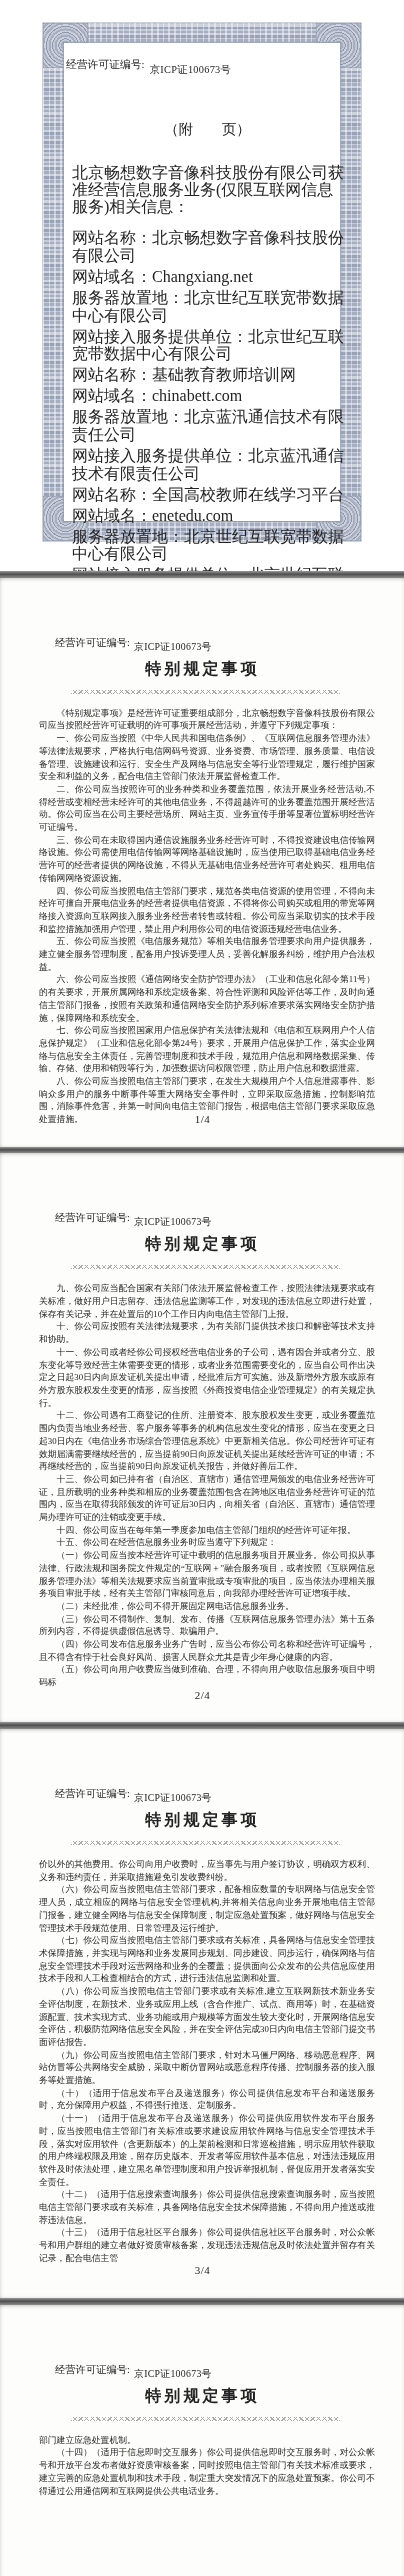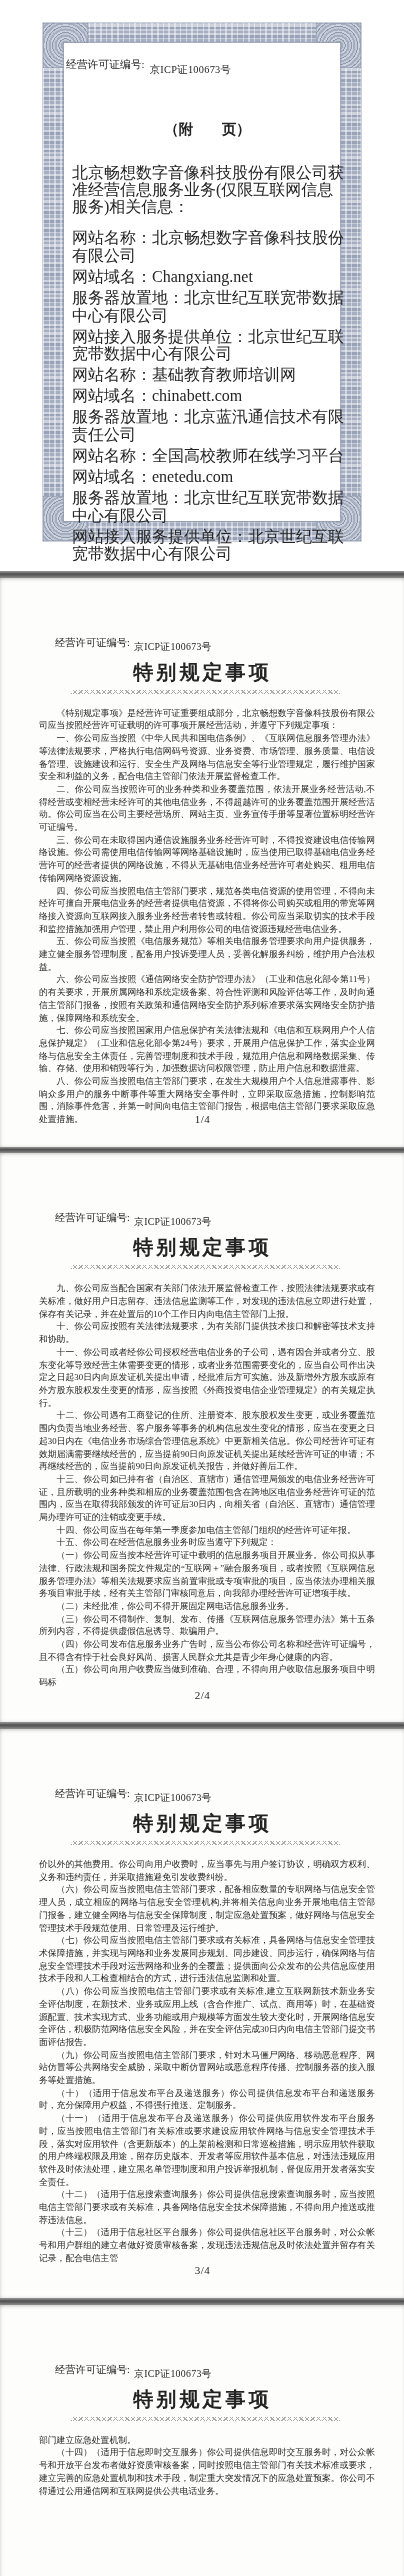--- a/index.html
+++ b/index.html
@@ -19,29 +19,29 @@
   .frame-inner{position:absolute;left:20.6px;top:19.6px;right:20.6px;bottom:19.6px;background:#fff;
     box-shadow:0 0 0 0.5px #8d97ab, 0 0 0 1.5px rgba(141,151,171,.35);}
   .corner{position:absolute;width:45px;height:45px;
     background:repeating-radial-gradient(circle at 50% 50%, #8f99ae 0 1px, #ccd1dc 1px 2.6px, #a5aec1 2.6px 4.6px, #c2c8d4 4.6px 6.2px);
     box-shadow:inset 0 0 0 0.5px #8d97ab;}
   .corner.tl{left:0;top:0}.corner.tr{right:0;top:0}.corner.bl{left:0;bottom:0}.corner.br{right:0;bottom:0}
 
   .cert-licenseno{position:absolute;left:66px;top:58px;font-size:10.8px;}
   .cert-licenseno .num{font-size:10.3px;position:relative;top:4.6px;margin-left:5.2px;letter-spacing:0.3px;}
   .cert-title{position:absolute;left:0;right:0;top:89px;text-align:center;font-size:15.5px;font-weight:bold;letter-spacing:0.5px;}
-  .cert-subtitle{position:absolute;left:10px;right:0;top:120px;text-align:center;font-size:14.4px;font-weight:bold;}
+  .cert-subtitle{position:absolute;left:10px;right:0;top:120px;text-align:center;font-size:14.4px;font-weight:normal;}
   .cert-body{position:absolute;left:72px;top:164px;width:272px;font-size:16px;line-height:17px;}
   .cert-body .intro{margin:0 0 14.4px 0;}
   .cert-body .entry{margin:0 0 3.6px 0;line-height:17.5px;word-break:break-all;}
 
   
   .prov-licenseno{position:absolute;left:55px;top:58px;font-size:10.3px;}
   .prov-licenseno .num{font-size:9.8px;position:relative;top:4.1px;margin-left:4.1px;letter-spacing:0.3px;}
-  .prov-title{position:absolute;left:0;right:0;top:81px;text-align:center;font-size:20px;font-weight:bold;letter-spacing:3.1px;}
+  .prov-title{position:absolute;left:0;right:0;top:81px;text-align:center;font-size:16px;font-weight:bold;letter-spacing:3.1px;}
   .squiggle{position:absolute;left:71px;top:112px;width:269px;height:4.1px;opacity:.75;
     background:
       repeating-linear-gradient(45deg, #8f8f8f 0 0.8px, transparent 0.8px 4.1px),
       repeating-linear-gradient(-45deg, #8f8f8f 0 0.8px, transparent 0.8px 4.1px);}
   .prov-body{position:absolute;left:39px;top:129px;width:336px;font-size:8.8px;line-height:12.7px;text-align:justify;word-break:break-all;}
   .prov-body p{margin:0;text-indent:2em;}
   .prov-body p.no-indent{text-indent:0;}
   .pageno{position:absolute;left:0;right:0;bottom:21.6px;text-align:center;font-size:11px;letter-spacing:0.5px;}
 </style>
 </head>
@@ -74,20 +74,21 @@
           <p class="entry">服务器放置地：北京世纪互联宽带数据中心有限公司</p>
 
           <p class="entry">网站接入服务提供单位：北京世纪互联宽带数据中心有限公司</p>
 
           <p class="entry">网站名称：基础教育教师培训网</p>
 
           <p class="entry">网站域名：chinabett.com</p>
 
           <p class="entry">服务器放置地：北京蓝汛通信技术有限责任公司</p>
 
+          <p class="entry">网站接入服务提供单位：北京蓝汛通信技术有限责任公司</p>
 
           <p class="entry">网站名称：全国高校教师在线学习平台</p>
 
           <p class="entry">网站域名：enetedu.com</p>
 
           <p class="entry">服务器放置地：北京世纪互联宽带数据中心有限公司</p>
 
           <p class="entry">网站接入服务提供单位：北京世纪互联宽带数据中心有限公司</p>
         </div>
     </div>

